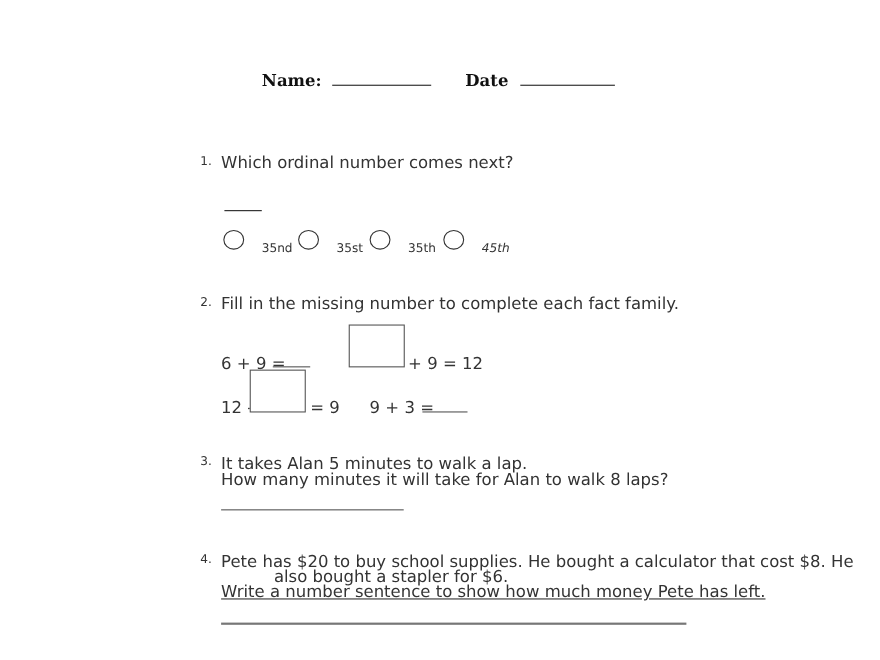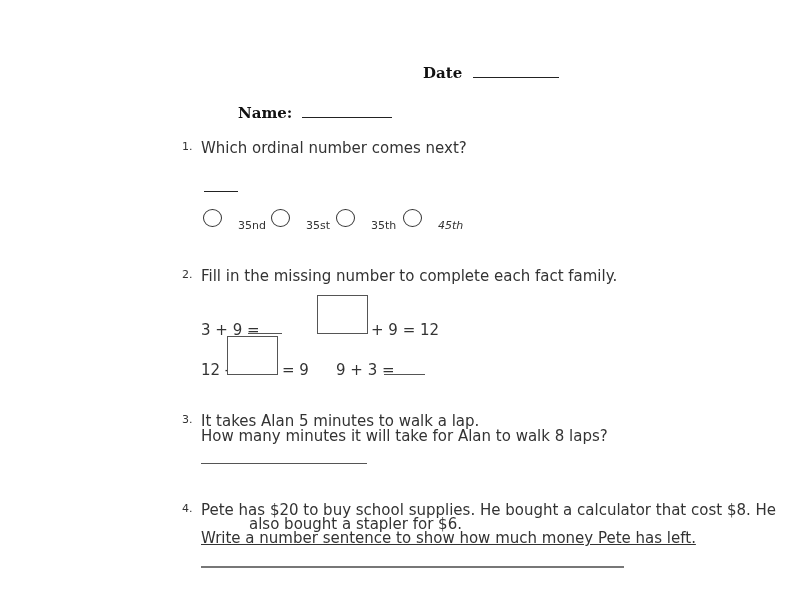--- a/index.html
+++ b/index.html
@@ -48,21 +48,21 @@
     }
     .rule {
       position: absolute;
       border-bottom: 1.2px solid #555;
       height: 0;
     }
   </style>
 </head>
 <body>
 
-<div class="abs header" style="left:238px;margin-top:40px;">
+<div class="abs header" style="left:238px;">
   <span>Name:</span>
   <span class="blank-line" style="width:90px; margin-left:4px;"></span>
 </div>
 <div class="abs header" style="left:423px;">
   <span>Date</span>
   <span class="blank-line" style="width:86px; margin-left:6px;"></span>
 </div>
 
 <div>
   <div class="q-num" style="top:140px;">1.</div>
@@ -79,21 +79,21 @@
     <div class="opt-label" style="left:371px; top:219px;">35th</div>
     <div class="circle" style="left:403px; top:209px;"></div>
     <div class="opt-label" style="left:438px; top:219px;font-style:italic;">45th</div>
   </div>
 </div>
 
 <div>
   <div class="q-num" style="top:268px;">2.</div>
   <div class="abs q-text" style="left:201px; top:268px;">Fill in the missing number to complete each fact family.</div>
 
-  <div class="abs q-text" style="left:201px; top:322px;">3 + 9 =</div>
+  <div class="abs q-text" style="left:201px; top:322px;">6 + 9 =</div>
   <div class="rule" style="left:248px; top:333px; width:34px;"></div>
 
   <div class="box" style="left:317px; top:295px; width:51px; height:39px;"></div>
   <div class="abs q-text" style="left:371px; top:322px;">+ 9 = 12</div>
 
   <div class="abs q-text" style="left:201px; top:362px;">12 -</div>
   <div class="box" style="left:227px; top:336px; width:51px; height:39px;"></div>
   <div class="abs q-text" style="left:282px; top:362px;">= 9</div>
 
   <div class="abs q-text" style="left:336px; top:362px;text-align:center;">9 + 3 =</div>

